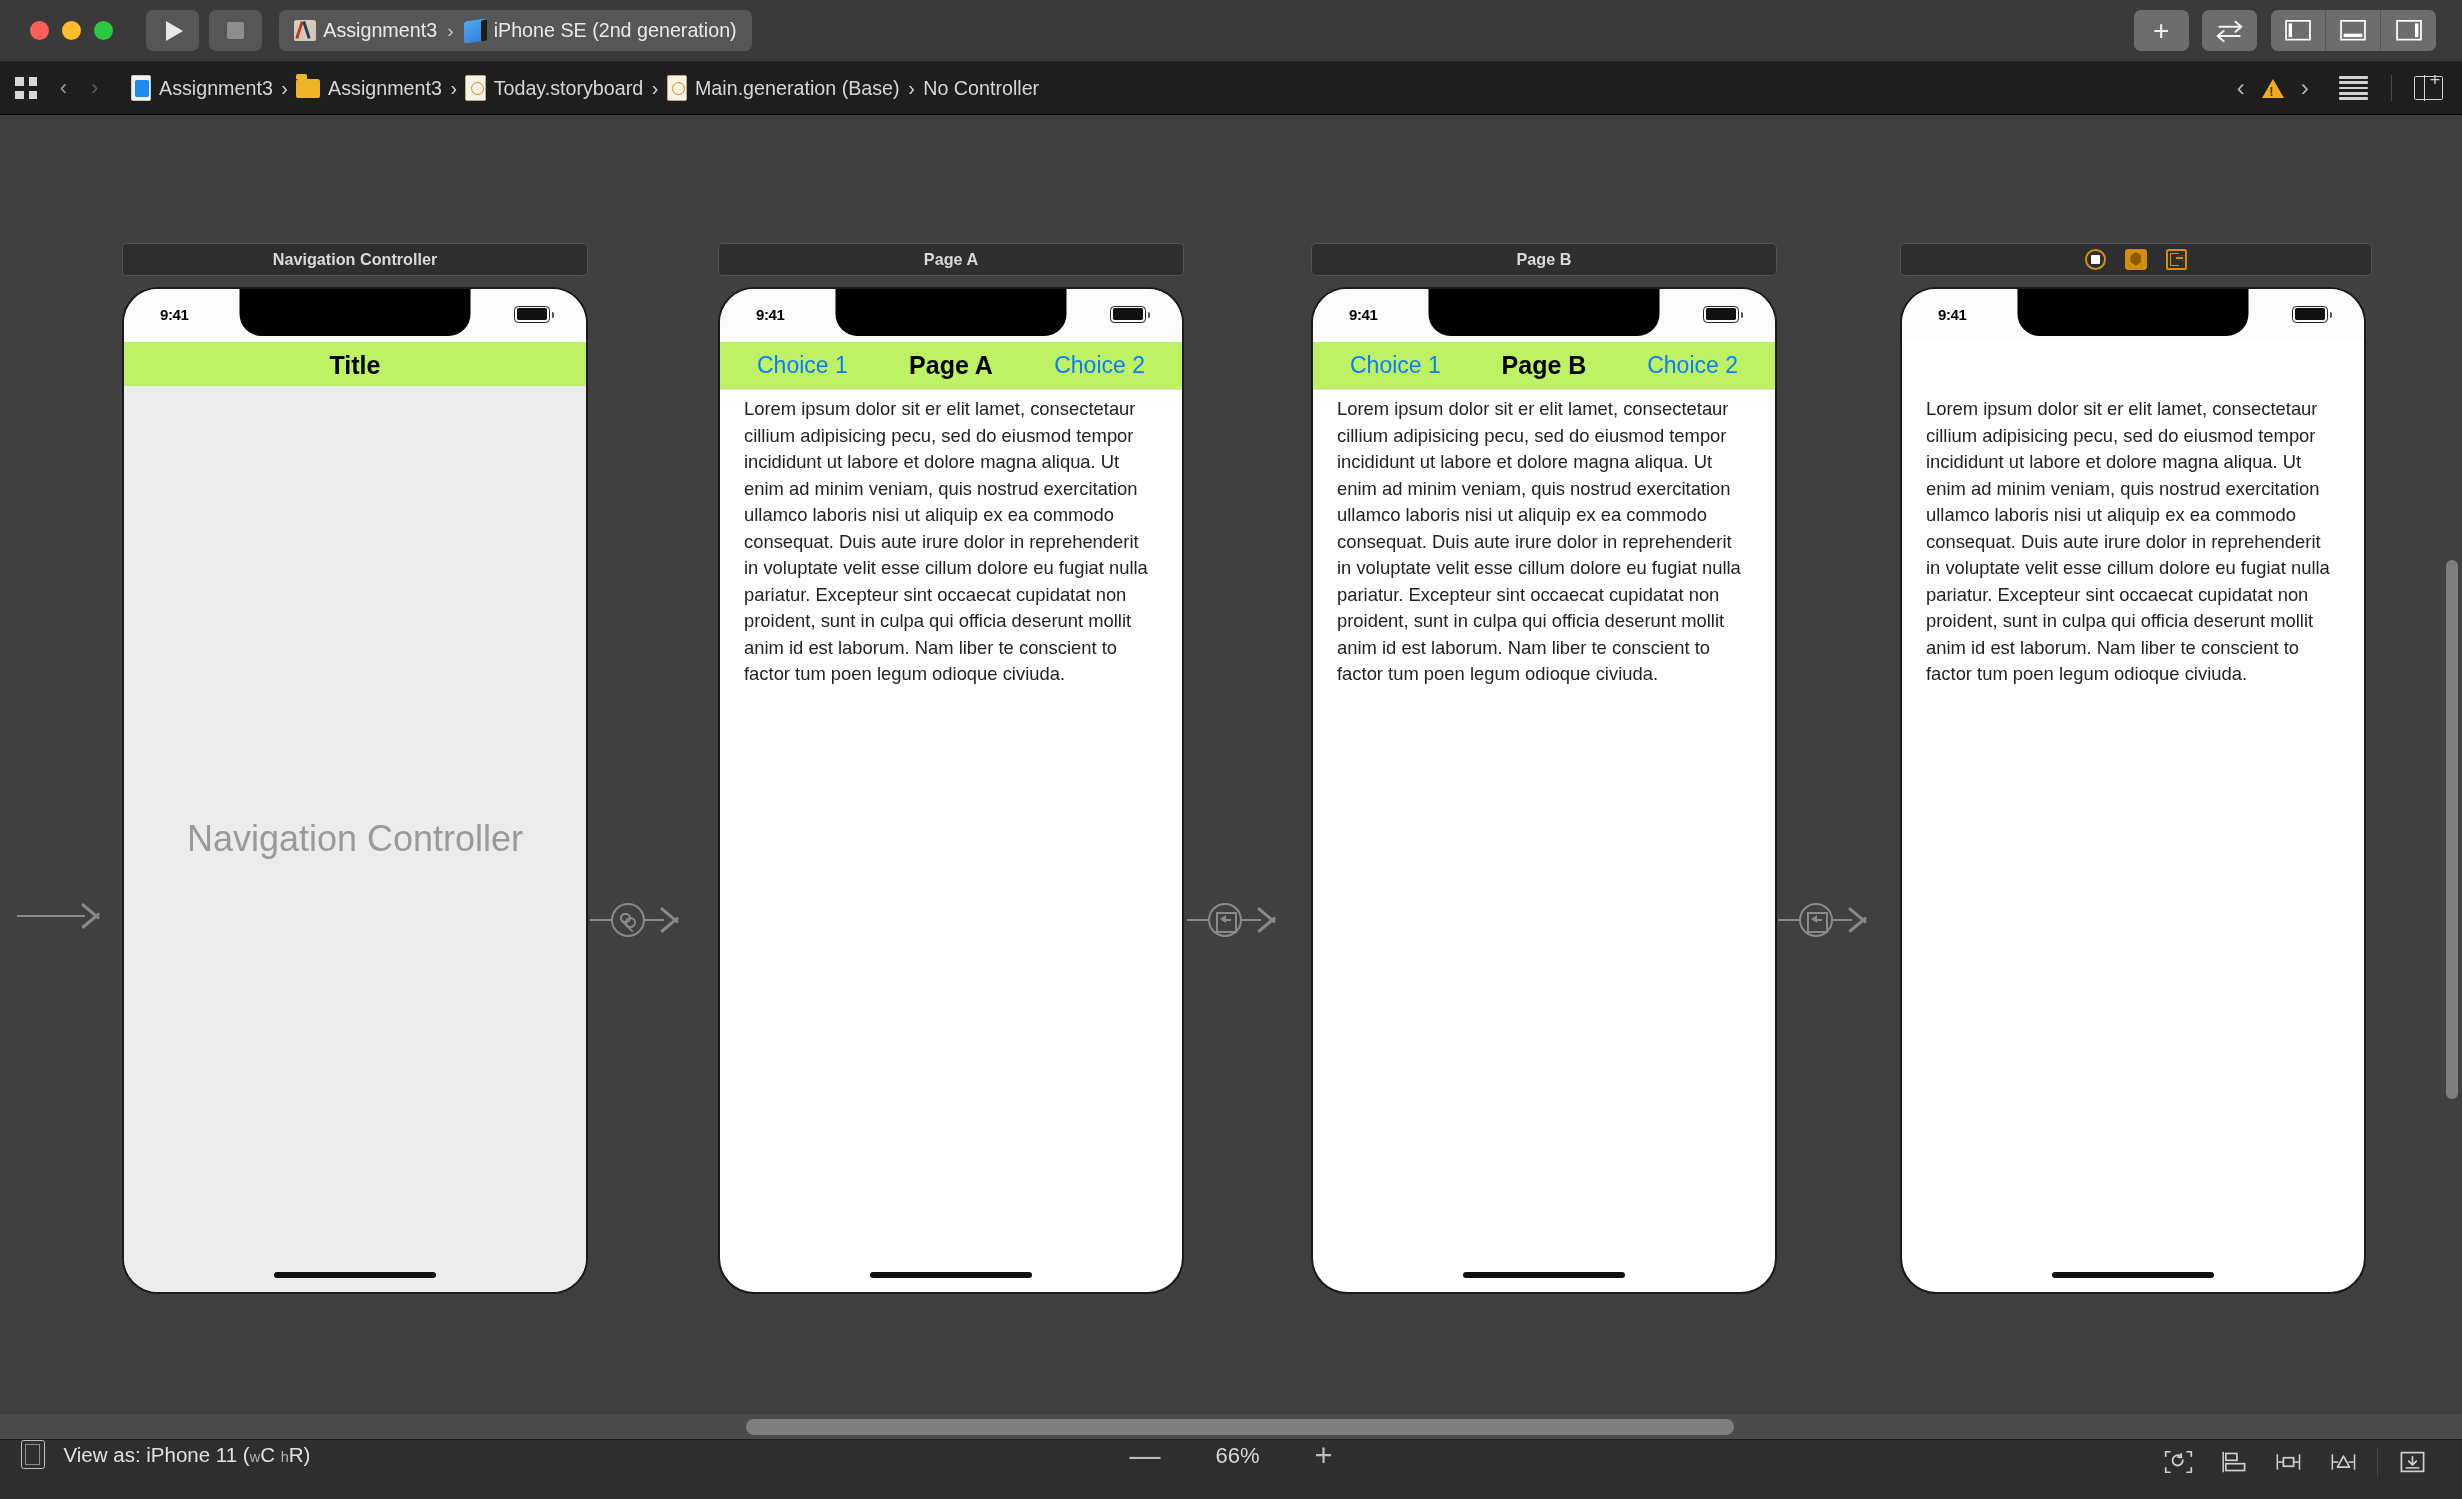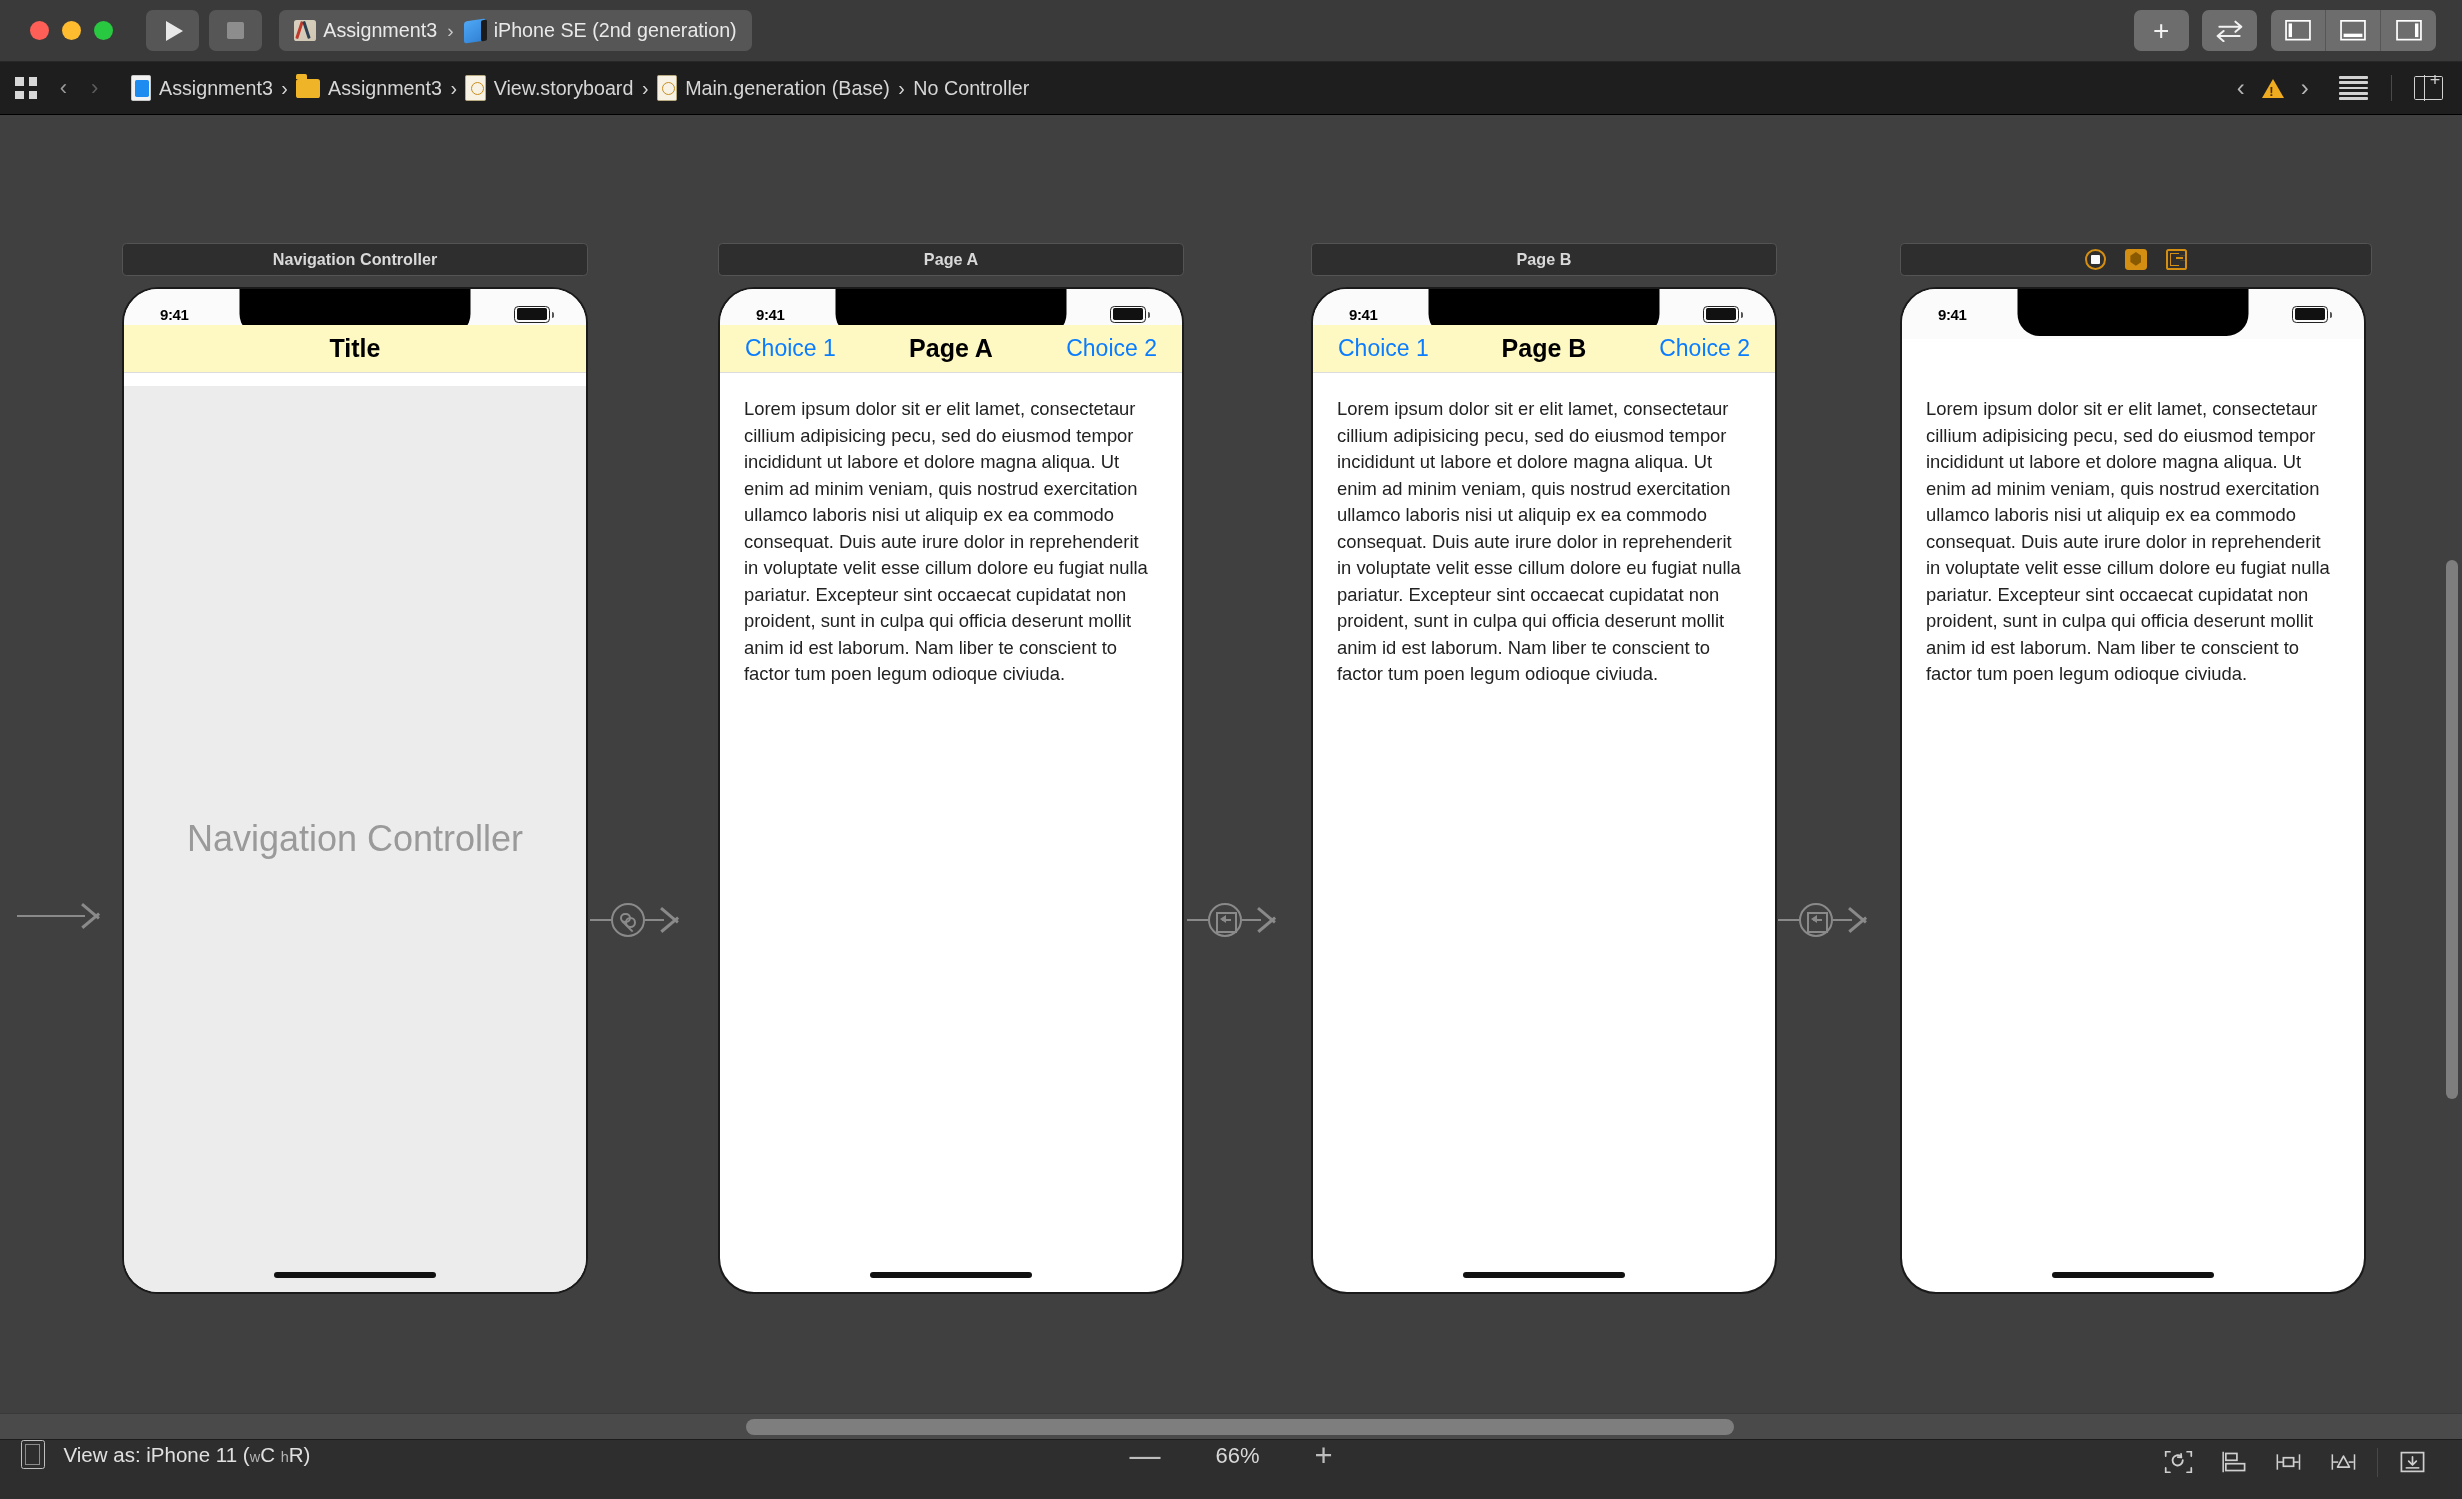--- a/index.html
+++ b/index.html
@@ -192,24 +192,24 @@
     display:flex;align-items:center;justify-content:space-between;
     padding:0 36px; background:#fbfbfb;
   }
   .ios-time{ font-size:15px;font-weight:bold;color:#000;letter-spacing:-0.4px; }
   .batt{
     width:36px;height:17px;border:1.7px solid #222;border-radius:4.3px;position:relative;
   }
   .batt:before{ content:"";position:absolute;inset:1.7px;background:#111;border-radius:1.7px;}
   .batt:after{ content:"";position:absolute;right:-5.1px;top:5.1px;width:2.6px;height:6px;background:#555;border-radius:0 1.7px 1.7px 0;}
   .navbar{
-    position:absolute;left:0;right:0;top:36px;height:48px;
-    background:#fef9c3; border-bottom:0.9px solid #dcdcdc;
+    position:absolute;left:0;right:0;top:53px;height:48px;
+    background:#bef264; border-bottom:0.9px solid #dcdcdc;
     display:flex;align-items:center;justify-content:space-between;
-    padding:0 25px;
+    padding:0 37px;
   }
   .navbar .nb-title{
     position:absolute;left:0;right:0;text-align:center;
     font-size:25px;font-weight:bold;color:#000;
   }
   .nb-btn{ position:relative;z-index:2;color:#0a7cff;font-size:23px; }
   .body-text{
     position:absolute;left:0;right:0;top:97px;
     padding:10.3px 24px 0 24px;
     font-size:18.4px; line-height:1.44; color:#222;
@@ -419,21 +419,21 @@
       <span>Assignment3</span>
     </span>
     <span class="sep">›</span>
     <span class="crumb">
       <span class="f-folder"></span>
       <span>Assignment3</span>
     </span>
     <span class="sep">›</span>
     <span class="crumb">
       <span class="f-story"></span>
-      <span>View.storyboard</span>
+      <span>Today.storyboard</span>
     </span>
     <span class="sep">›</span>
     <span class="crumb">
       <span class="f-story"></span>
       <span>Main.generation (Base)</span>
     </span>
     <span class="sep">›</span>
     <span class="crumb">
       <span>No Controller</span>
     </span>

